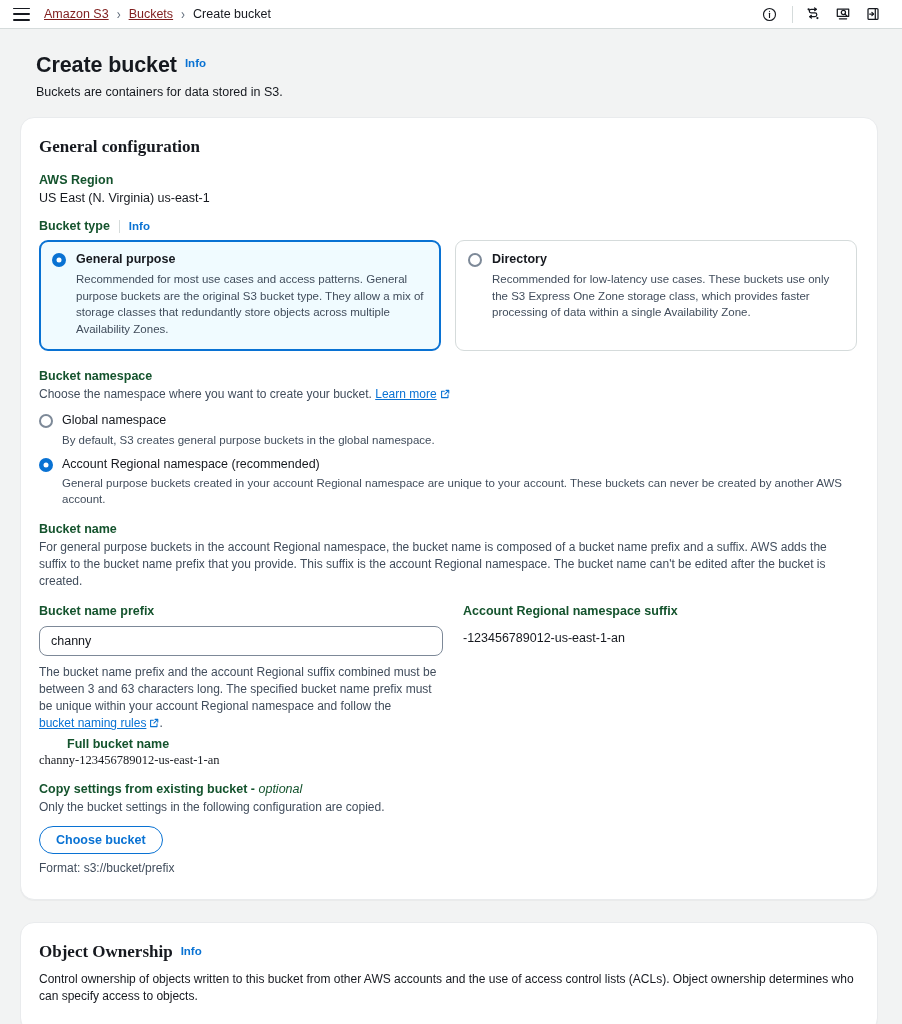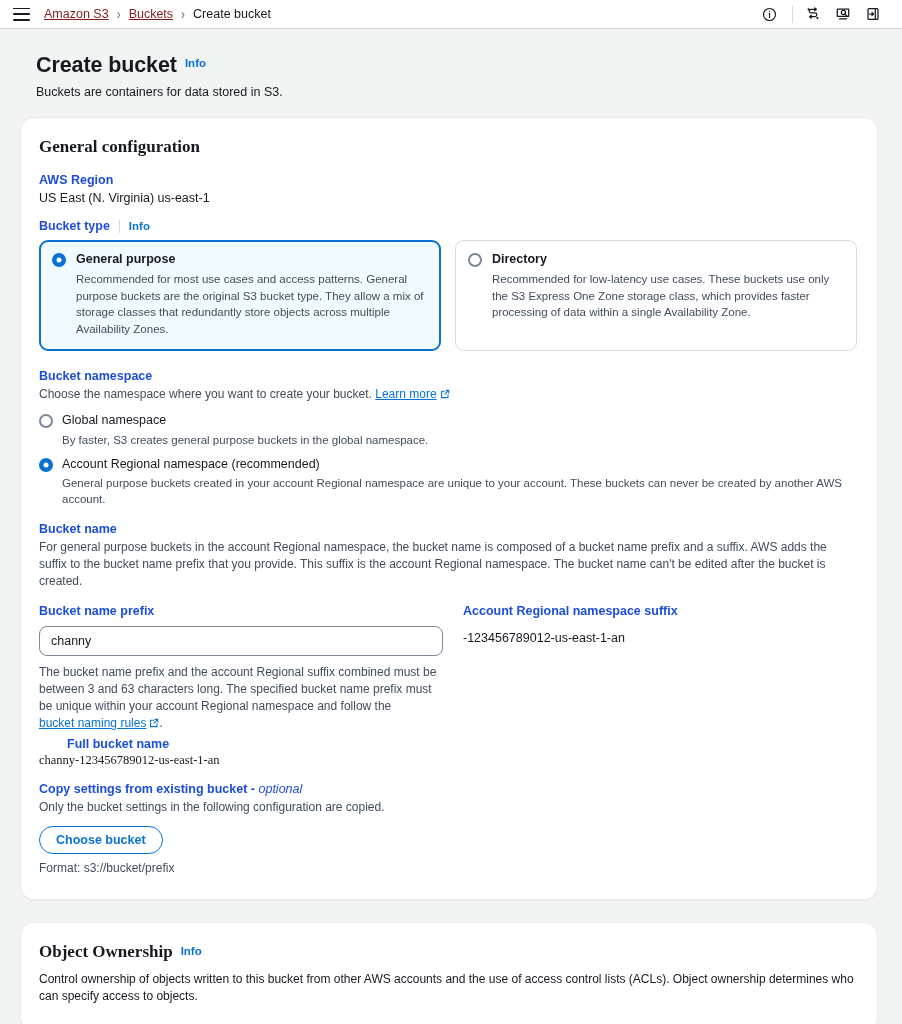--- a/index.html
+++ b/index.html
@@ -81,21 +81,21 @@
     padding: 19px 20px 22px 18px;
     box-shadow: 0 1px 1px rgba(0,0,0,0.035);
   }
   .card h2 {
     margin: 0 0 15px 0; font-size: 17px; font-weight: 700;
     display: inline-block; vertical-align: middle; font-family: Liberation Serif, serif;
   }
   .card h2 + .info-link { vertical-align: 5px; }
 
   .fieldlabel {
-    font-size: 12.5px; font-weight: 700; color: #1d4ed8;
+    font-size: 12.5px; font-weight: 700; color: #14532d;
     margin: 0 0 2px 0;
   }
   .fieldvalue { font-size: 12.5px; color: #16191f; margin: 0; }
   .desc { font-size: 12px; color: #414d5c; margin: 0; line-height: 1.42; }
   .desc-dark { font-size: 12px; color: #16191f; margin: 0; line-height: 1.45; }
 
   .lbl-row { display: flex; align-items: center; gap: 9px; }
   .lbl-div { width: 1px; height: 13px; background: #d5dbdb; }
 
   
@@ -274,21 +274,21 @@
             <path d="M9.6 7v3.3H1.9V2.6h3.3"></path>
             <path d="M7.2 1.6h3.3v3.3"></path>
             <line x1="10.2" y1="1.9" x2="5.9" y2="6.2"></line>
           </svg></span>
     </p>
 
     <div class="radio-line">
       <span class="radio"></span>
       <div>
         <div class="rl-title">Global namespace</div>
-        <div class="rl-desc">By faster, S3 creates general purpose buckets in the global namespace.</div>
+        <div class="rl-desc">By default, S3 creates general purpose buckets in the global namespace.</div>
       </div>
     </div>
 
     <div class="radio-line">
       <span class="radio on"></span>
       <div>
         <div class="rl-title">Account Regional namespace (recommended)</div>
         <div class="rl-desc">General purpose buckets created in your account Regional namespace are unique to your account. These buckets can never be created by another AWS account.</div>
       </div>
     </div>

